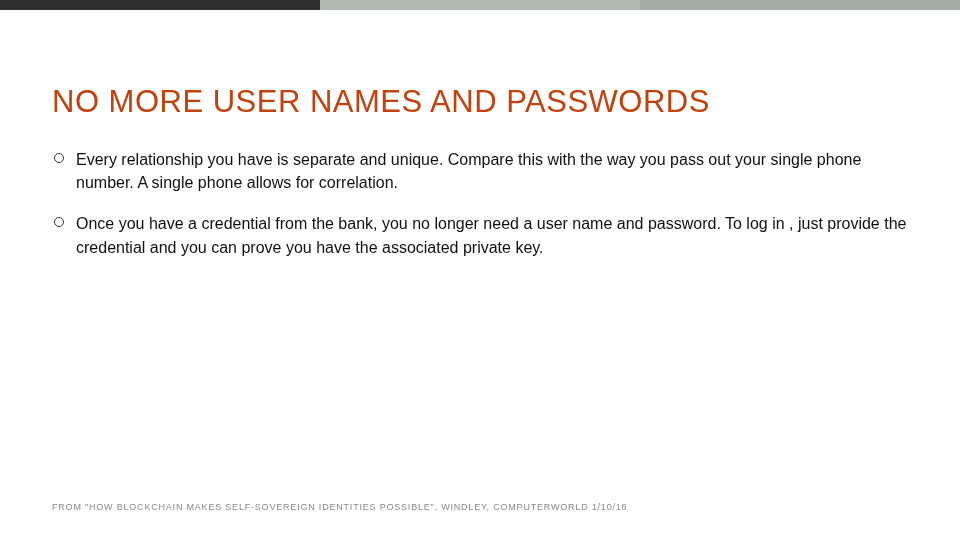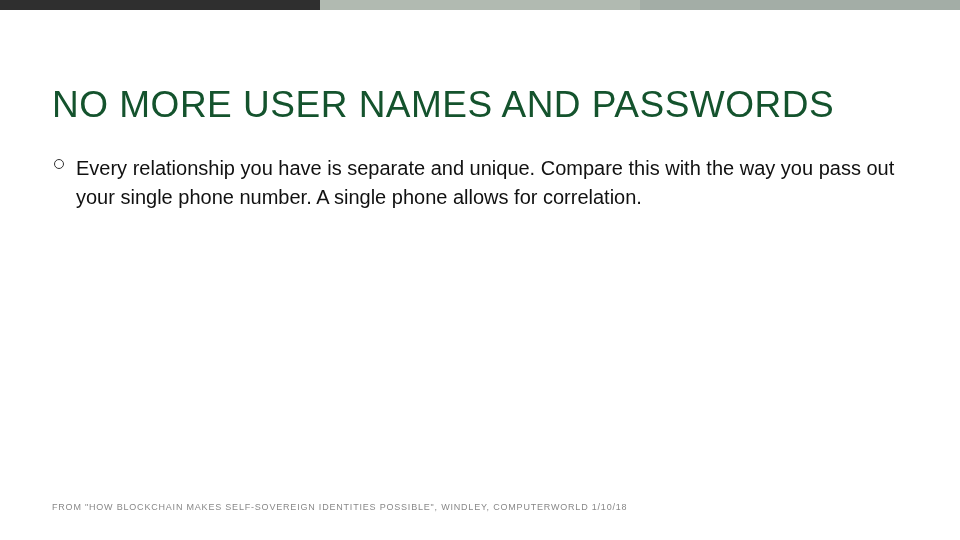--- a/index.html
+++ b/index.html
@@ -18,35 +18,35 @@
     height: 10px;
   }
   .bar {
     flex: 1;
     height: 100%;
   }
   .content {
     padding: 40px 52px 0 52px;
   }
   .title {
-    font-size: 37px;
+    font-size: 31px;
     font-weight: 400;
     letter-spacing: 0.5px;
-    color: #14532d;
+    color: #c2410c;
     margin: 34px 0 28px 0;
   }
   ul.bullets {
     list-style: none;
     padding: 0;
     margin: 0;
   }
   ul.bullets li {
     position: relative;
     padding-left: 24px;
-    font-size: 20px;
+    font-size: 16px;
     line-height: 1.45;
     margin-bottom: 18px;
     color: #111;
   }
   ul.bullets li::before {
     content: "";
     position: absolute;
     left: 2px;
     top: 5px;
     width: 10px;
@@ -70,16 +70,17 @@
 <div class="top-bars">
   <div class="bar" style="background:#2f2f2f"></div>
   <div class="bar" style="background:#b1bab1"></div>
   <div class="bar" style="background:#a3ada6"></div>
 </div>
 
 <div class="content">
   <h1 class="title">NO MORE USER NAMES AND PASSWORDS</h1>
   <ul class="bullets">
     <li>Every relationship you have is separate and unique. Compare this with the way you pass out your single phone number. A single phone allows for correlation.</li>
+    <li>Once you have a credential from the bank, you no longer need a user name and password. To log in , just provide the credential and you can prove you have the associated private key.</li>
   </ul>
 </div>
 
 <div class="footer">FROM "HOW BLOCKCHAIN MAKES SELF-SOVEREIGN IDENTITIES POSSIBLE", WINDLEY, COMPUTERWORLD 1/10/18</div>
 
 </body></html>

